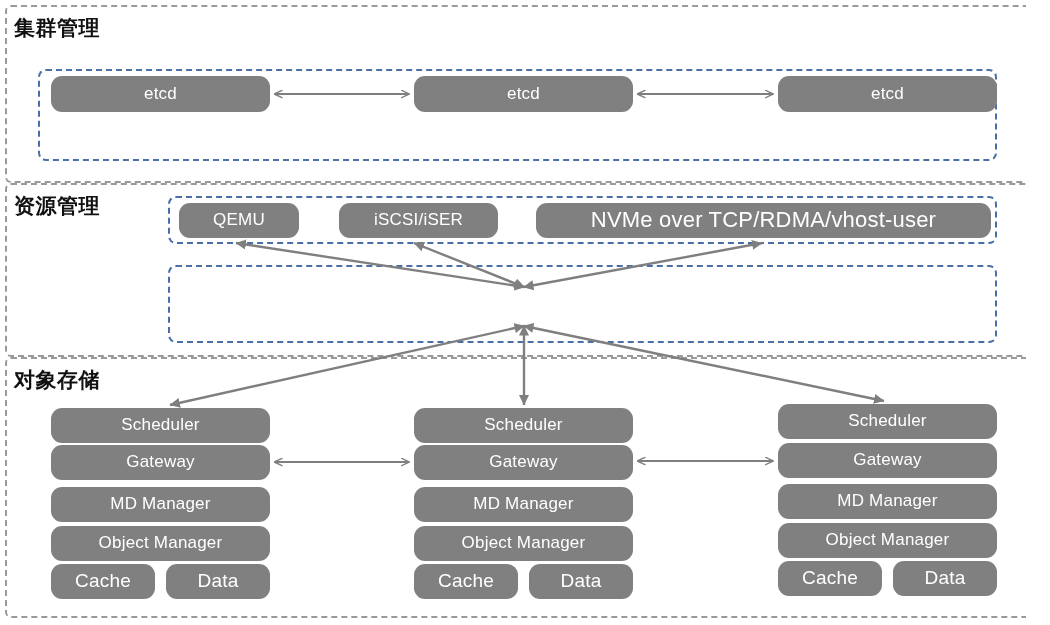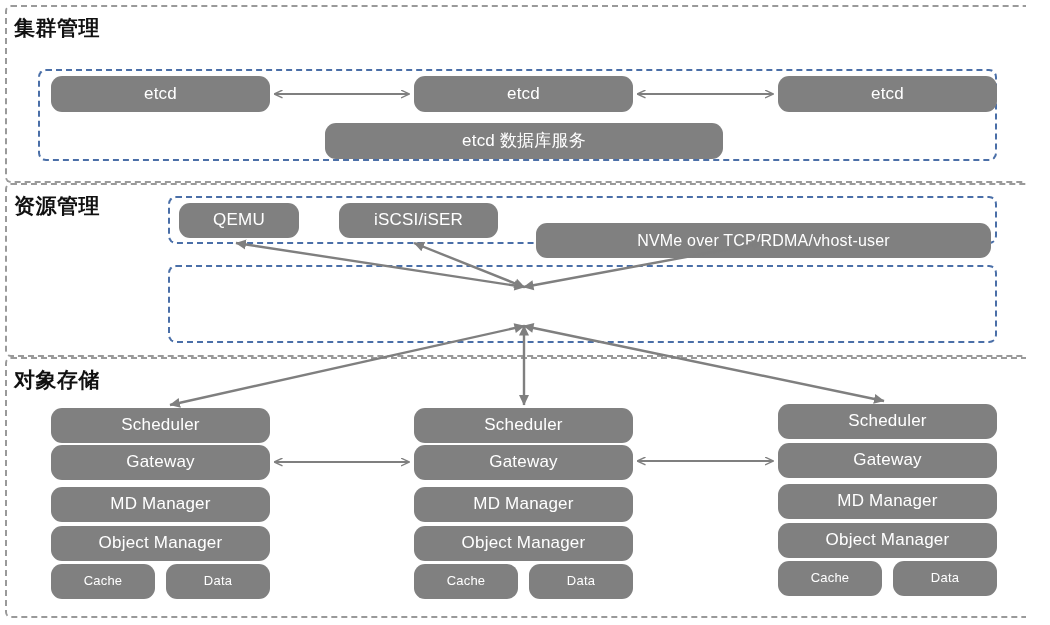--- a/index.html
+++ b/index.html
@@ -54,22 +54,22 @@
     display: flex;
     align-items: center;
     justify-content: center;
     text-align: center;
     font-size: 17px;
     line-height: 1.1;
     letter-spacing: 0.2px;
     padding: 14px 6px;
     overflow: hidden;
   }
-  .node.small { font-size: 13px; }
-  .node.wide  { font-size: 16px; margin-top: 20px; }
+  .node.small { font-size: 19px; }
+  .node.wide  { font-size: 22px; }
 
   
   #arrows {
     position: absolute;
     left: 0;
     top: 0;
     width: 1050px;
     height: 625px;
     pointer-events: none;
   }
@@ -80,21 +80,20 @@
 <div id="canvas">
 
   <div class="section" style="left:5px; top:5px; width:1038px; height:178px;"></div>
   <div class="section-title" style="left:14px; top:14px;">集群管理</div>
 
   <div class="group" style="left:38px; top:69px; width:959px; height:92px;"></div>
 
   <div class="node" style="left:51px; top:76px; width:219px; height:36px;">etcd</div>
   <div class="node" style="left:414px; top:76px; width:219px; height:36px;">etcd</div>
   <div class="node" style="left:778px; top:76px; width:219px; height:36px;">etcd</div>
-  <div class="node" style="left:325px; top:123px; width:398px; height:36px;">etcd 数据库服务</div>
 
   <div class="section" style="left:5px; top:183px; width:1038px; height:174px;"></div>
   <div class="section-title" style="left:14px; top:192px;">资源管理</div>
 
   <div class="group" style="left:168px; top:196px; width:829px; height:48px;"></div>
 
   <div class="node" style="left:179px; top:203px; width:120px; height:35px;">QEMU</div>
   <div class="node" style="left:339px; top:203px; width:159px; height:35px;">iSCSI/iSER</div>
   <div class="node wide" style="left:536px; top:203px; width:455px; height:35px;">NVMe over TCP/RDMA/vhost-user</div>
 

